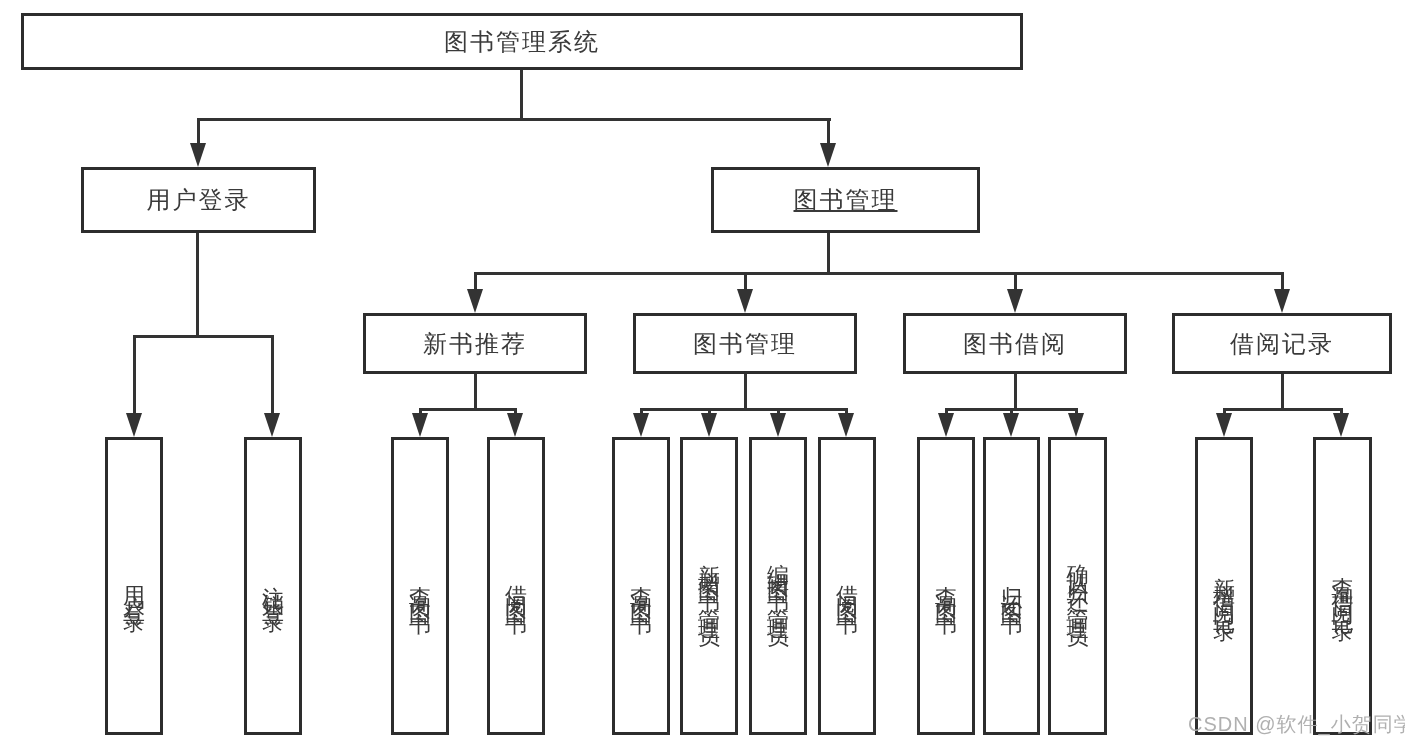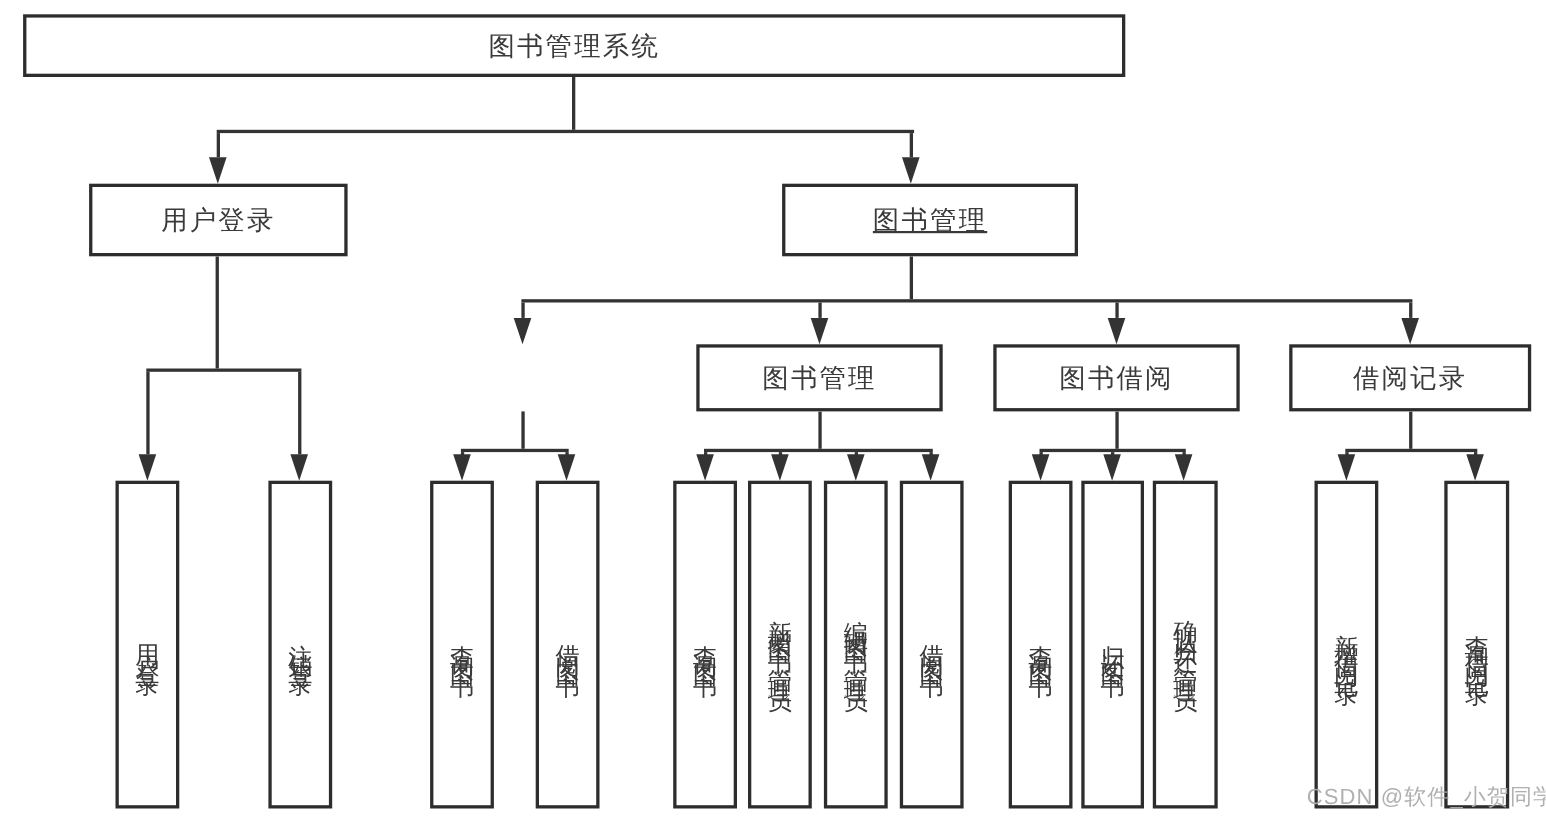--- a/index.html
+++ b/index.html
@@ -73,20 +73,23 @@
     <span>图书管理系统</span>
   </div>
 
   <div class="box" style="left:81px;top:167px;width:235px;height:66px;">
     <span>用户登录</span>
   </div>
   <div class="box" style="left:711px;top:167px;width:269px;height:66px;text-decoration:underline;">
     <span>图书管理</span>
   </div>
 
+  <div class="box" style="left:363px;top:313px;width:224px;height:61px;">
+    <span>新书推荐</span>
+  </div>
   <div class="box" style="left:633px;top:313px;width:224px;height:61px;">
     <span>图书管理</span>
   </div>
   <div class="box" style="left:903px;top:313px;width:224px;height:61px;">
     <span>图书借阅</span>
   </div>
   <div class="box" style="left:1172px;top:313px;width:220px;height:61px;">
     <span>借阅记录</span>
   </div>
 

